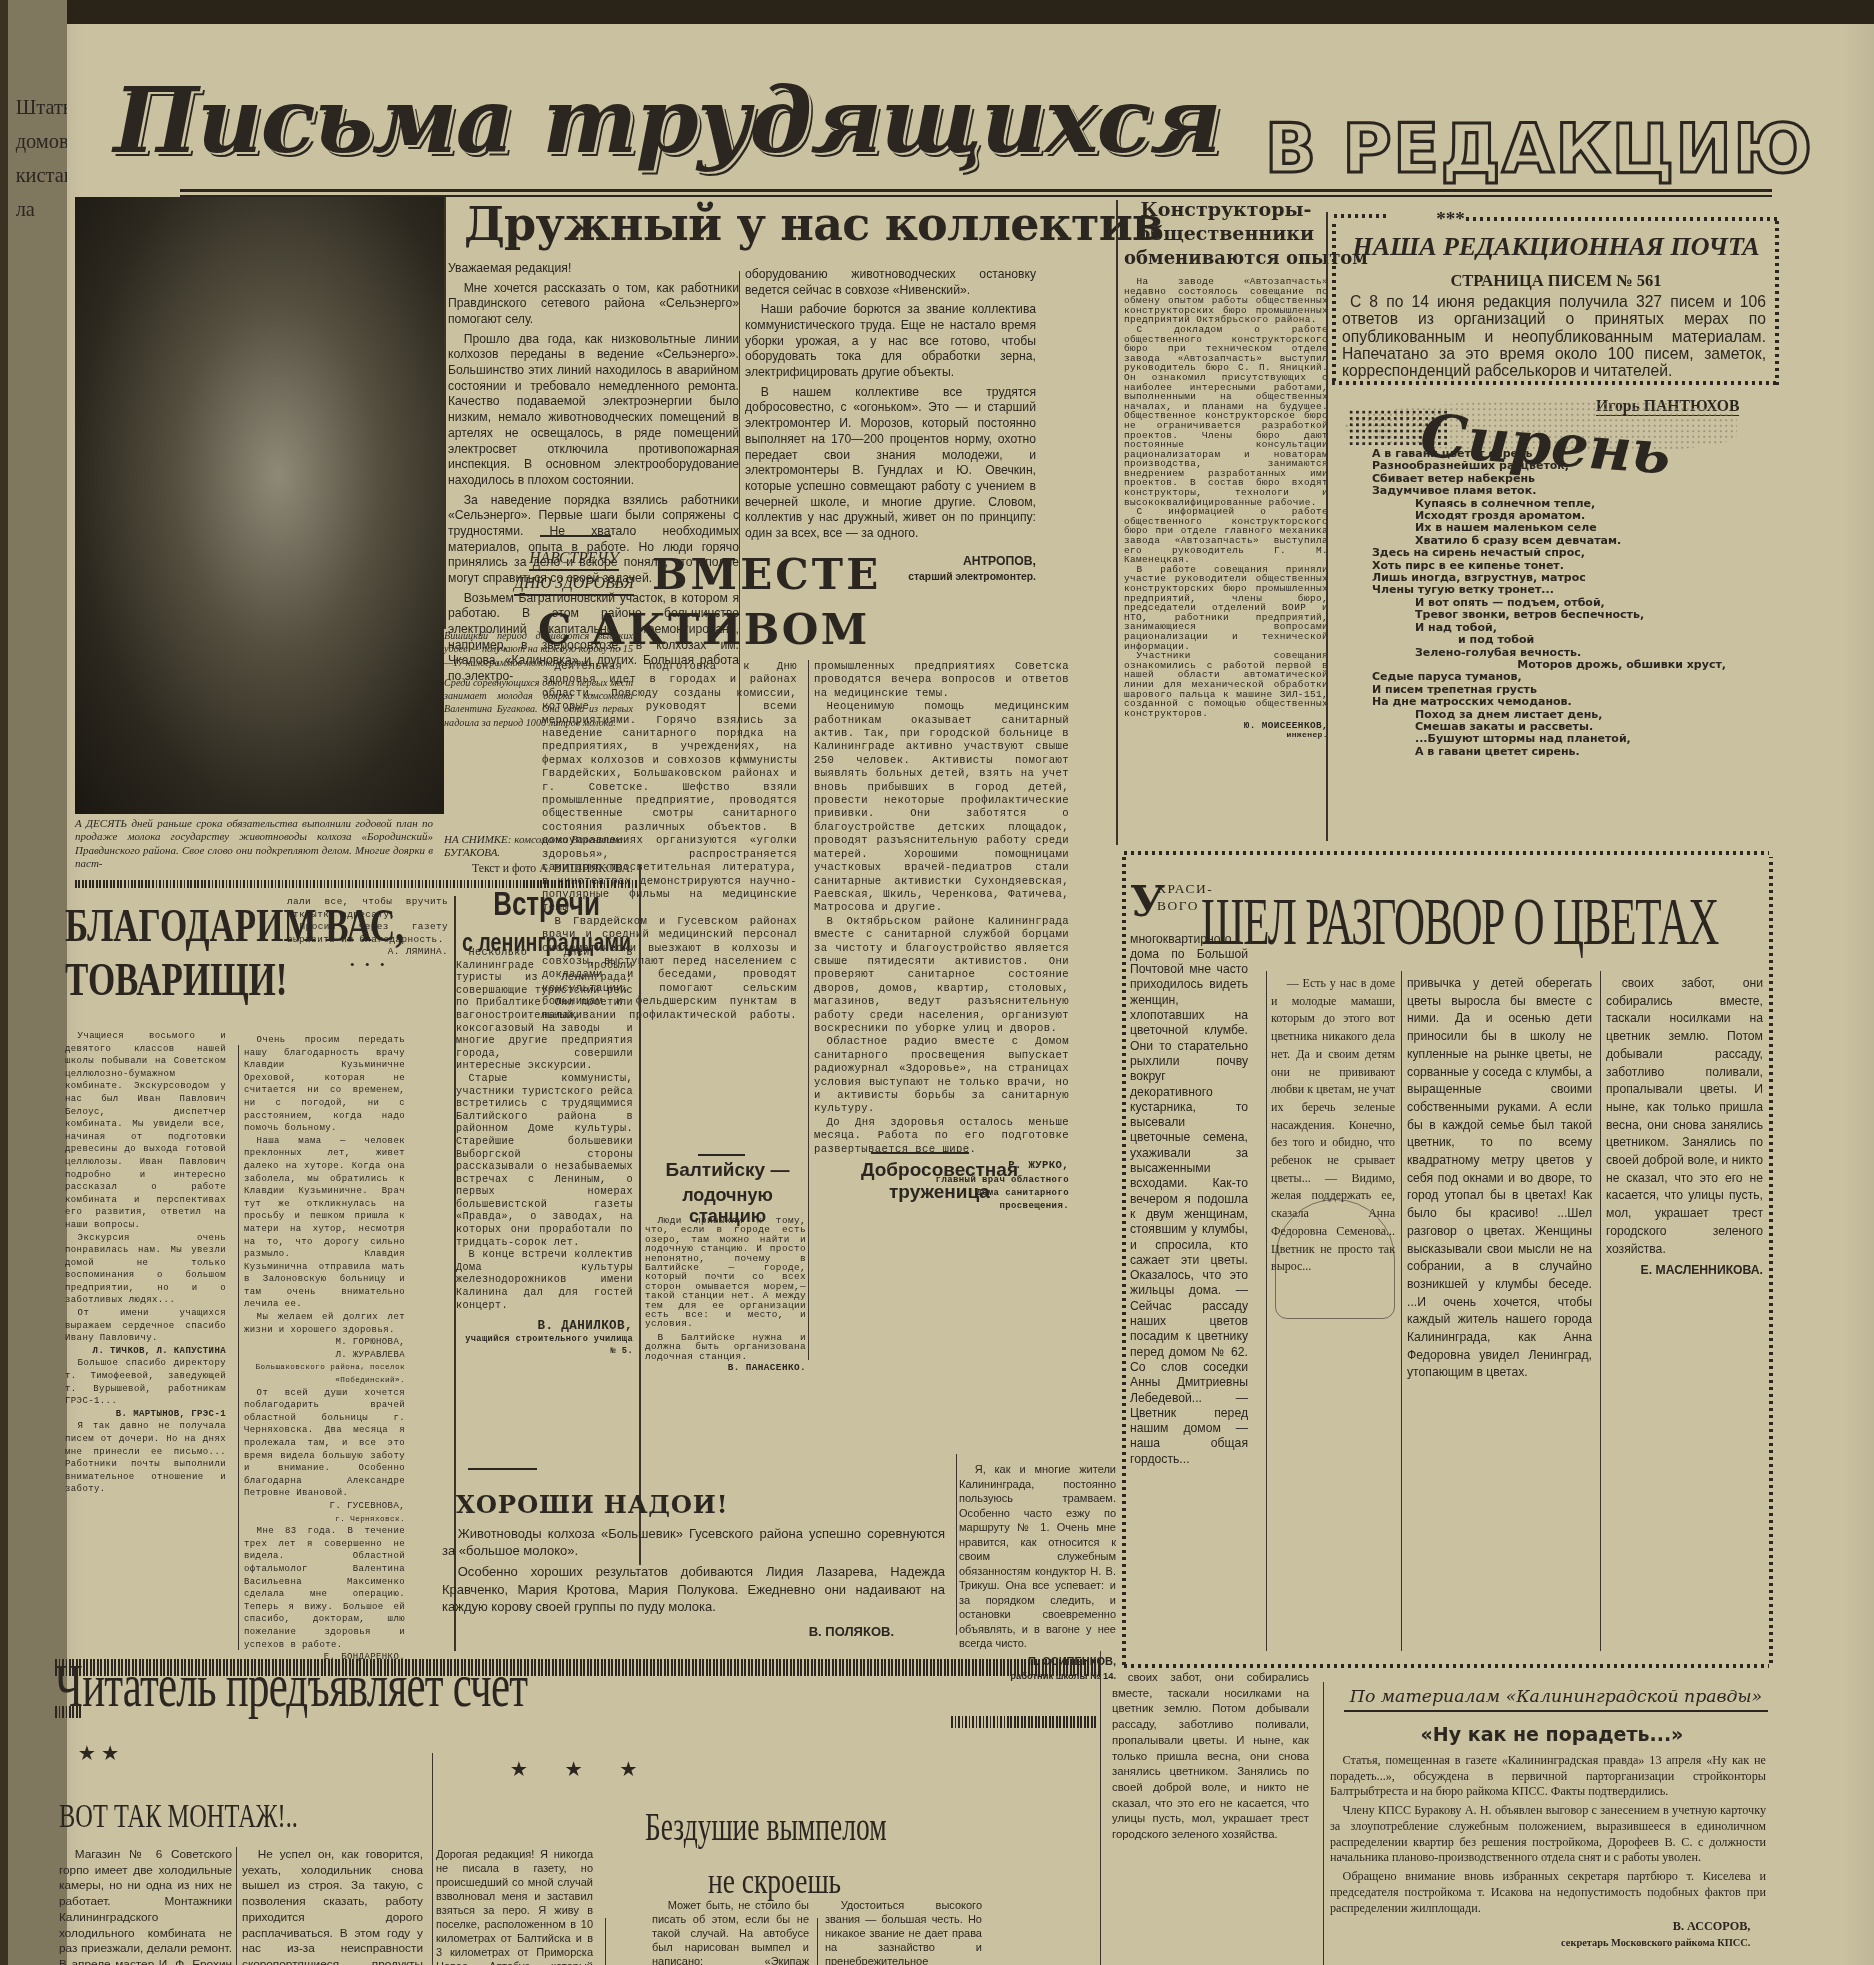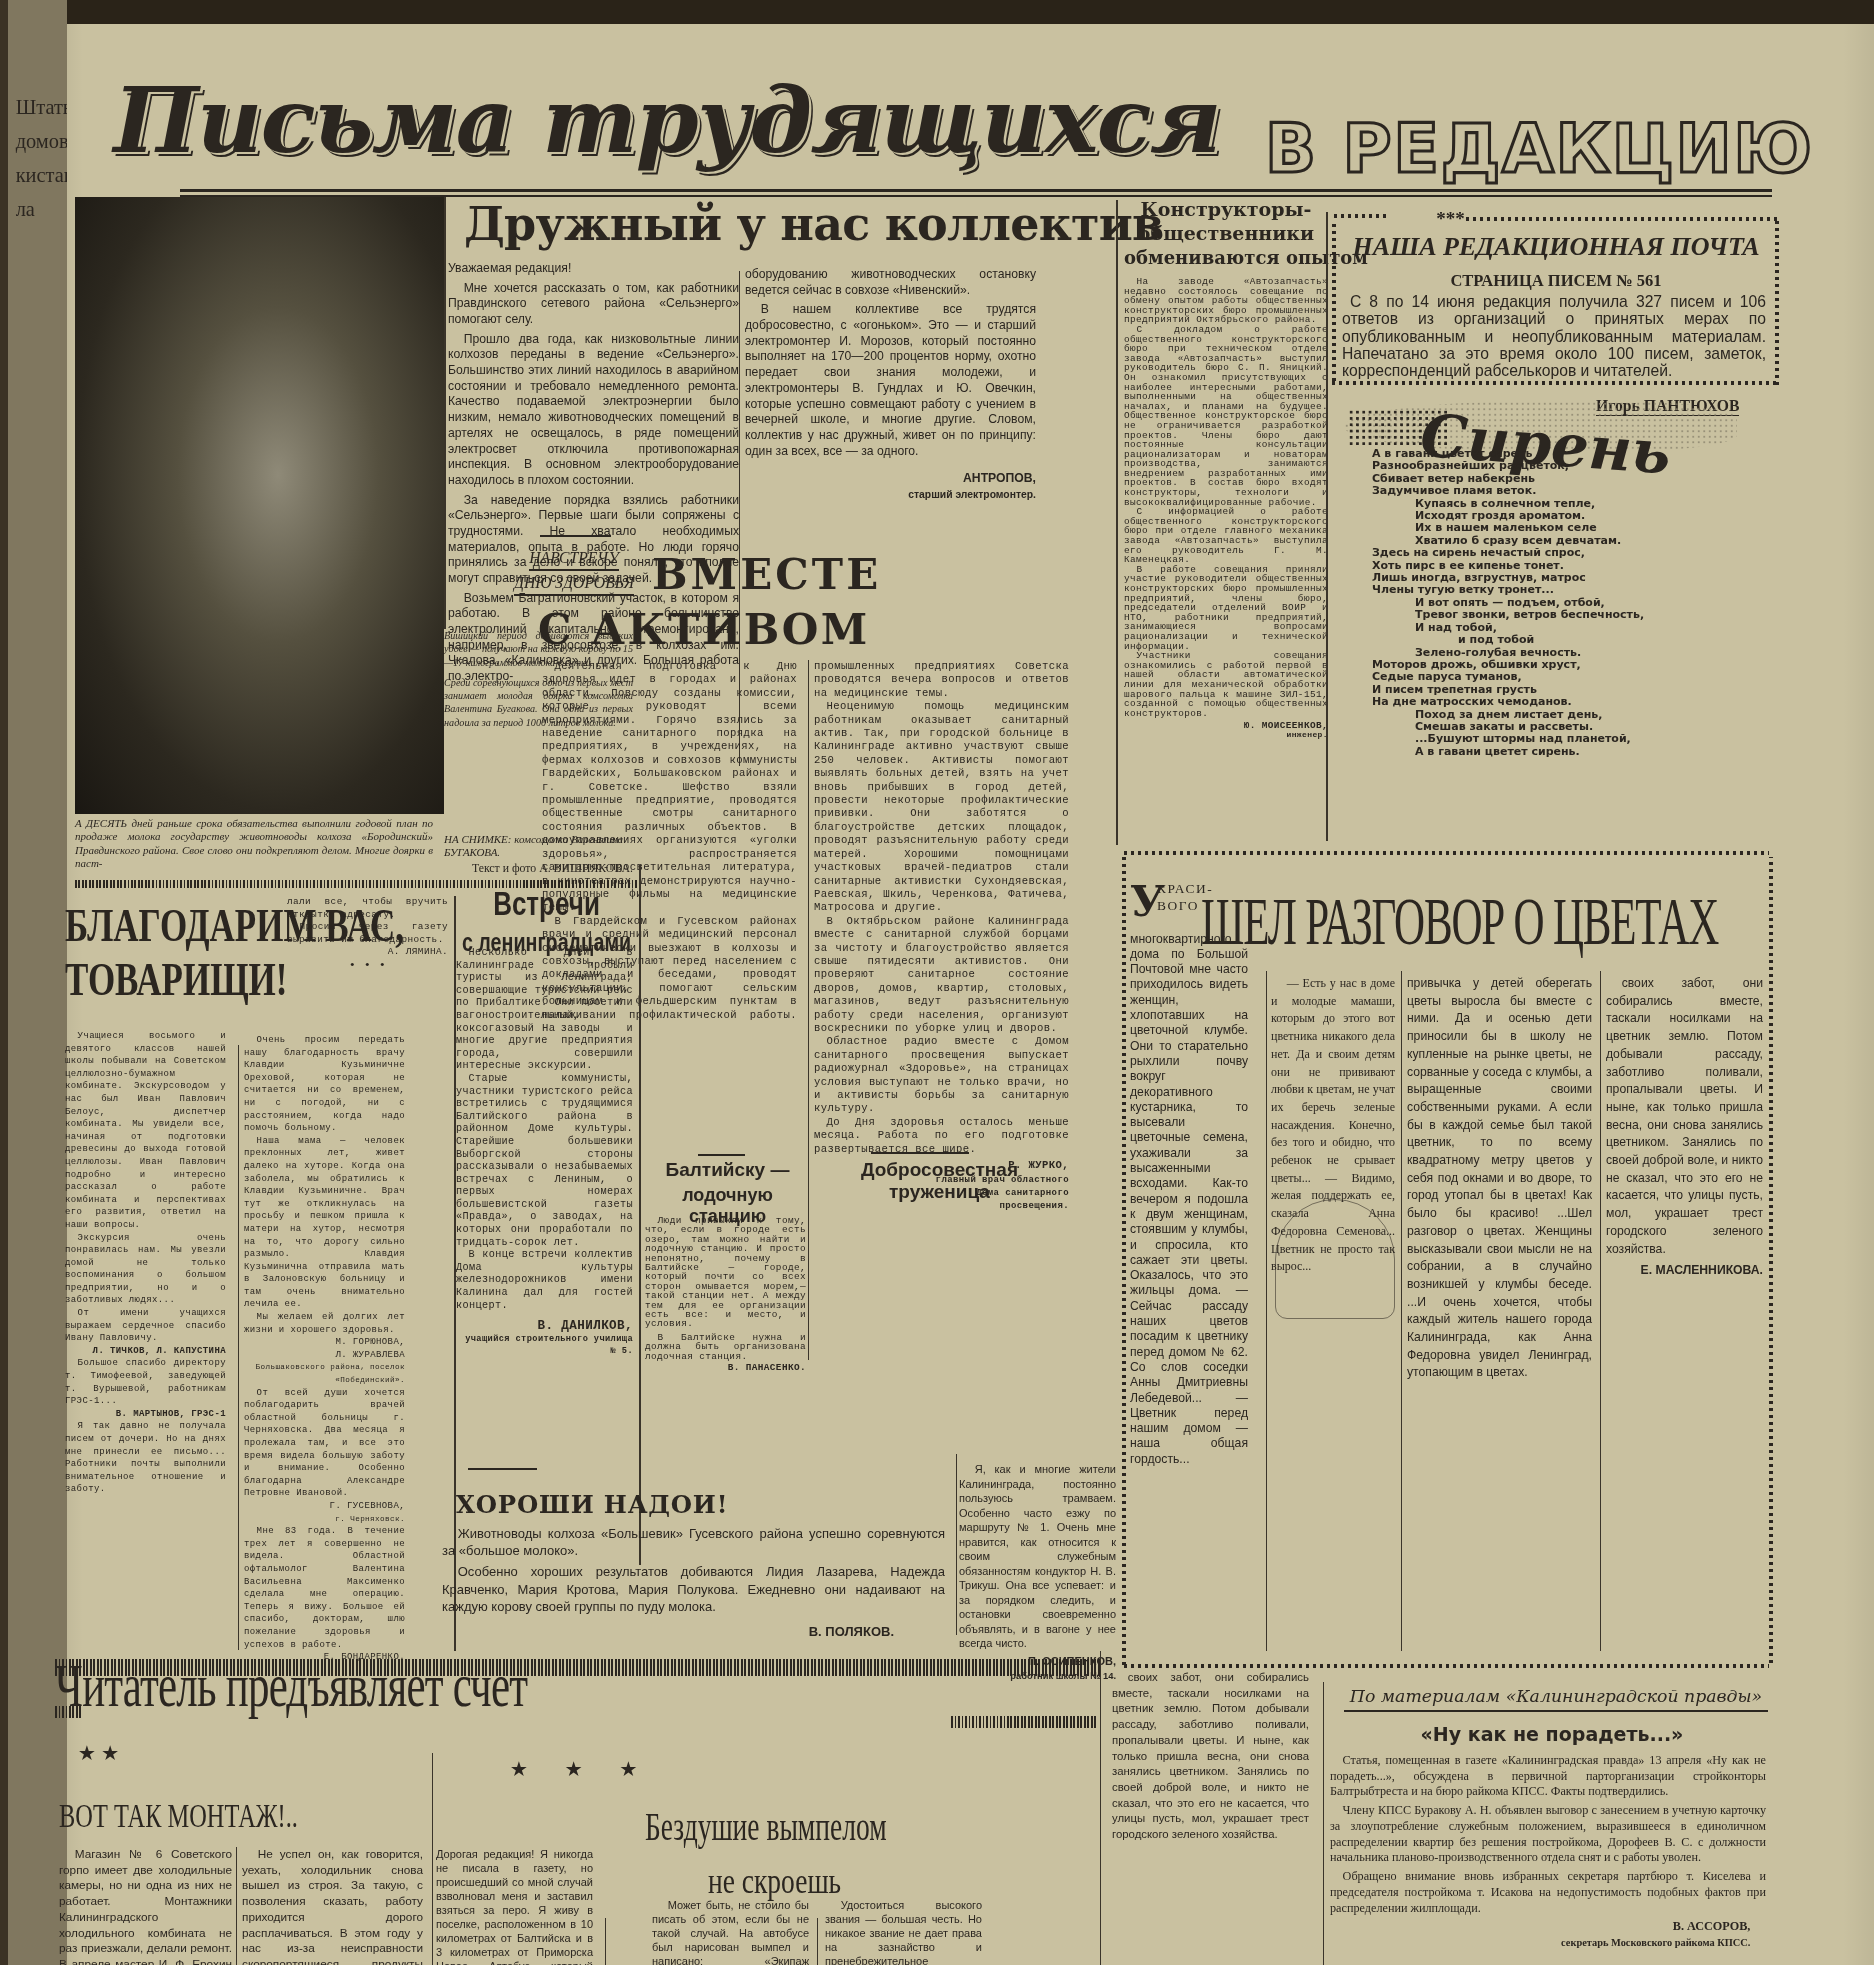--- a/index.html
+++ b/index.html
@@ -73,20 +73,21 @@
 <div class="abs body" style="left:448px;top:261px;width:291px;font-size:12.2px;line-height:15.7px;font-family:'Liberation Sans',sans-serif;">
   <p style="text-indent:0">Уважаемая редакция!</p>
   <p>Мне хочется рассказать о том, как работники Правдинского сетевого района «Сельэнерго» помогают селу.</p>
   <p>Прошло два года, как низковольтные линии колхозов переданы в ведение «Сельэнерго». Большинство этих линий находилось в аварийном состоянии и требовало немедленного ремонта. Качество подаваемой электроэнергии было низким, немало животноводческих помещений в артелях не освещалось, в ряде помещений электросвет отключила противопожарная инспекция. В основном электрооборудование находилось в плохом состоянии.</p>
   <p>За наведение порядка взялись работники «Сельэнерго». Первые шаги были сопряжены с трудностями. Не хватало необходимых материалов, опыта в работе. Но люди горячо принялись за дело и вскоре поняли, что вполне могут справиться со своей задачей.</p>
   <p>Возьмем Багратионовский участок, в котором я работаю. В этом районе большинство электролиний капитально отремонтировано, например, в зверосовхозе, в колхозах им. Чкалова, «Калиновка» и других. Большая работа по электро-</p>
 </div>
 <div class="vrule" style="left:739px;top:271px;height:495px;width:1.2px;"></div>
 <div class="abs body" style="left:745px;top:267px;width:291px;font-size:12.2px;line-height:15.7px;font-family:'Liberation Sans',sans-serif;">
   <p style="text-indent:0">оборудованию животноводческих остановку ведется сейчас в совхозе «Нивенский».</p>
+  <p>Наши рабочие борются за звание коллектива коммунистического труда. Еще не настало время уборки урожая, а у нас все готово, чтобы оборудовать тока для обработки зерна, электрифицировать другие объекты.</p>
   <p>В нашем коллективе все трудятся добросовестно, с «огоньком». Это — и старший электромонтер И. Морозов, который постоянно выполняет на 170—200 процентов норму, охотно передает свои знания молодежи, и электромонтеры В. Гундлах и Ю. Овечкин, которые успешно совмещают работу с учением в вечерней школе, и многие другие. Словом, коллектив у нас дружный, живет он по принципу: один за всех, все — за одного.</p>
   <div class="sig" style="margin-top:11.8px;">АНТРОПОВ,</div>
   <div class="sigsub">старший электромонтер.</div>
 </div>
 
 <div class="rule" style="left:540px;top:535px;width:71px;height:2.4px;"></div>
 <div class="abs italic center" style="left:511px;top:546px;width:126px;font-size:15.7px;line-height:23px;">
   <div style="border-bottom:2px solid #2b2620;display:inline-block;">НАВСТРЕЧУ</div><br>
   <div style="border-bottom:2px solid #2b2620;display:inline-block;">ДНЮ ЗДОРОВЬЯ</div>
 </div>
@@ -152,21 +153,21 @@
     <div style="padding-left: 43px;">Хватило б сразу всем девчатам.</div>
     <div style="padding-left: 0px;">Здесь на сирень нечастый спрос,</div>
     <div style="padding-left: 0px;">Хоть пирс в ее кипенье тонет.</div>
     <div style="padding-left: 0px;">Лишь иногда, взгрустнув, матрос</div>
     <div style="padding-left: 0px;">Члены тугую ветку тронет...</div>
     <div style="padding-left: 43px;">И вот опять — подъем, отбой,</div>
     <div style="padding-left: 43px;">Тревог звонки, ветров беспечность,</div>
     <div style="padding-left: 43px;">И над тобой,</div>
     <div style="padding-left: 86px;">и под тобой</div>
     <div style="padding-left: 43px;">Зелено-голубая вечность.</div>
-    <div style="padding-left: 0px;">Моторов дрожь, обшивки хруст,</div>
+    <div style="padding-left: 0px; text-align: right;">Моторов дрожь, обшивки хруст,</div>
     <div style="padding-left: 0px;">Седые паруса туманов,</div>
     <div style="padding-left: 0px;">И писем трепетная грусть</div>
     <div style="padding-left: 0px;">На дне матросских чемоданов.</div>
     <div style="padding-left: 43px;">Поход за днем листает день,</div>
     <div style="padding-left: 43px;">Смешав закаты и рассветы.</div>
     <div style="padding-left: 43px;">...Бушуют штормы над планетой,</div>
     <div style="padding-left: 43px;">А в гавани цветет сирень.</div>
   </div>
 
 <div class="wavy" style="left:1124px;top:851px;width:645px;"></div>

